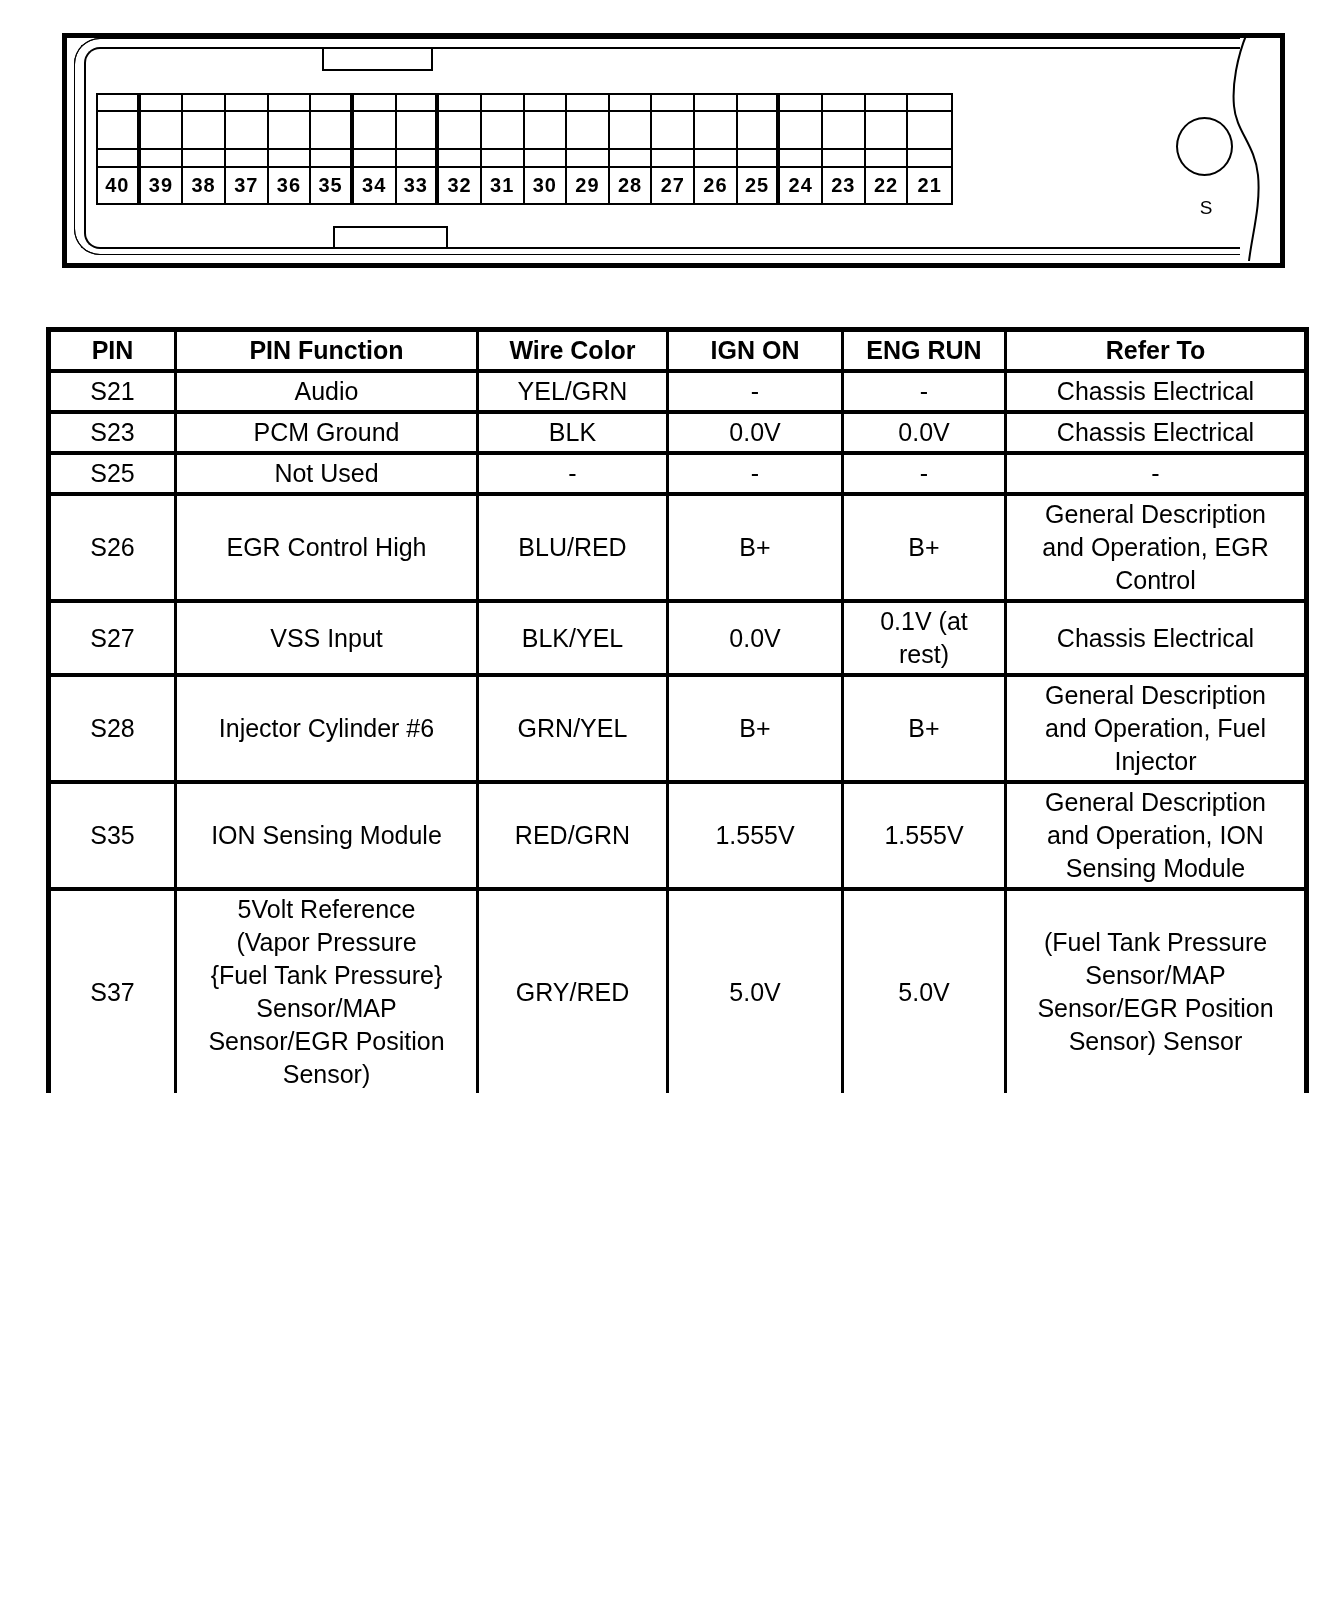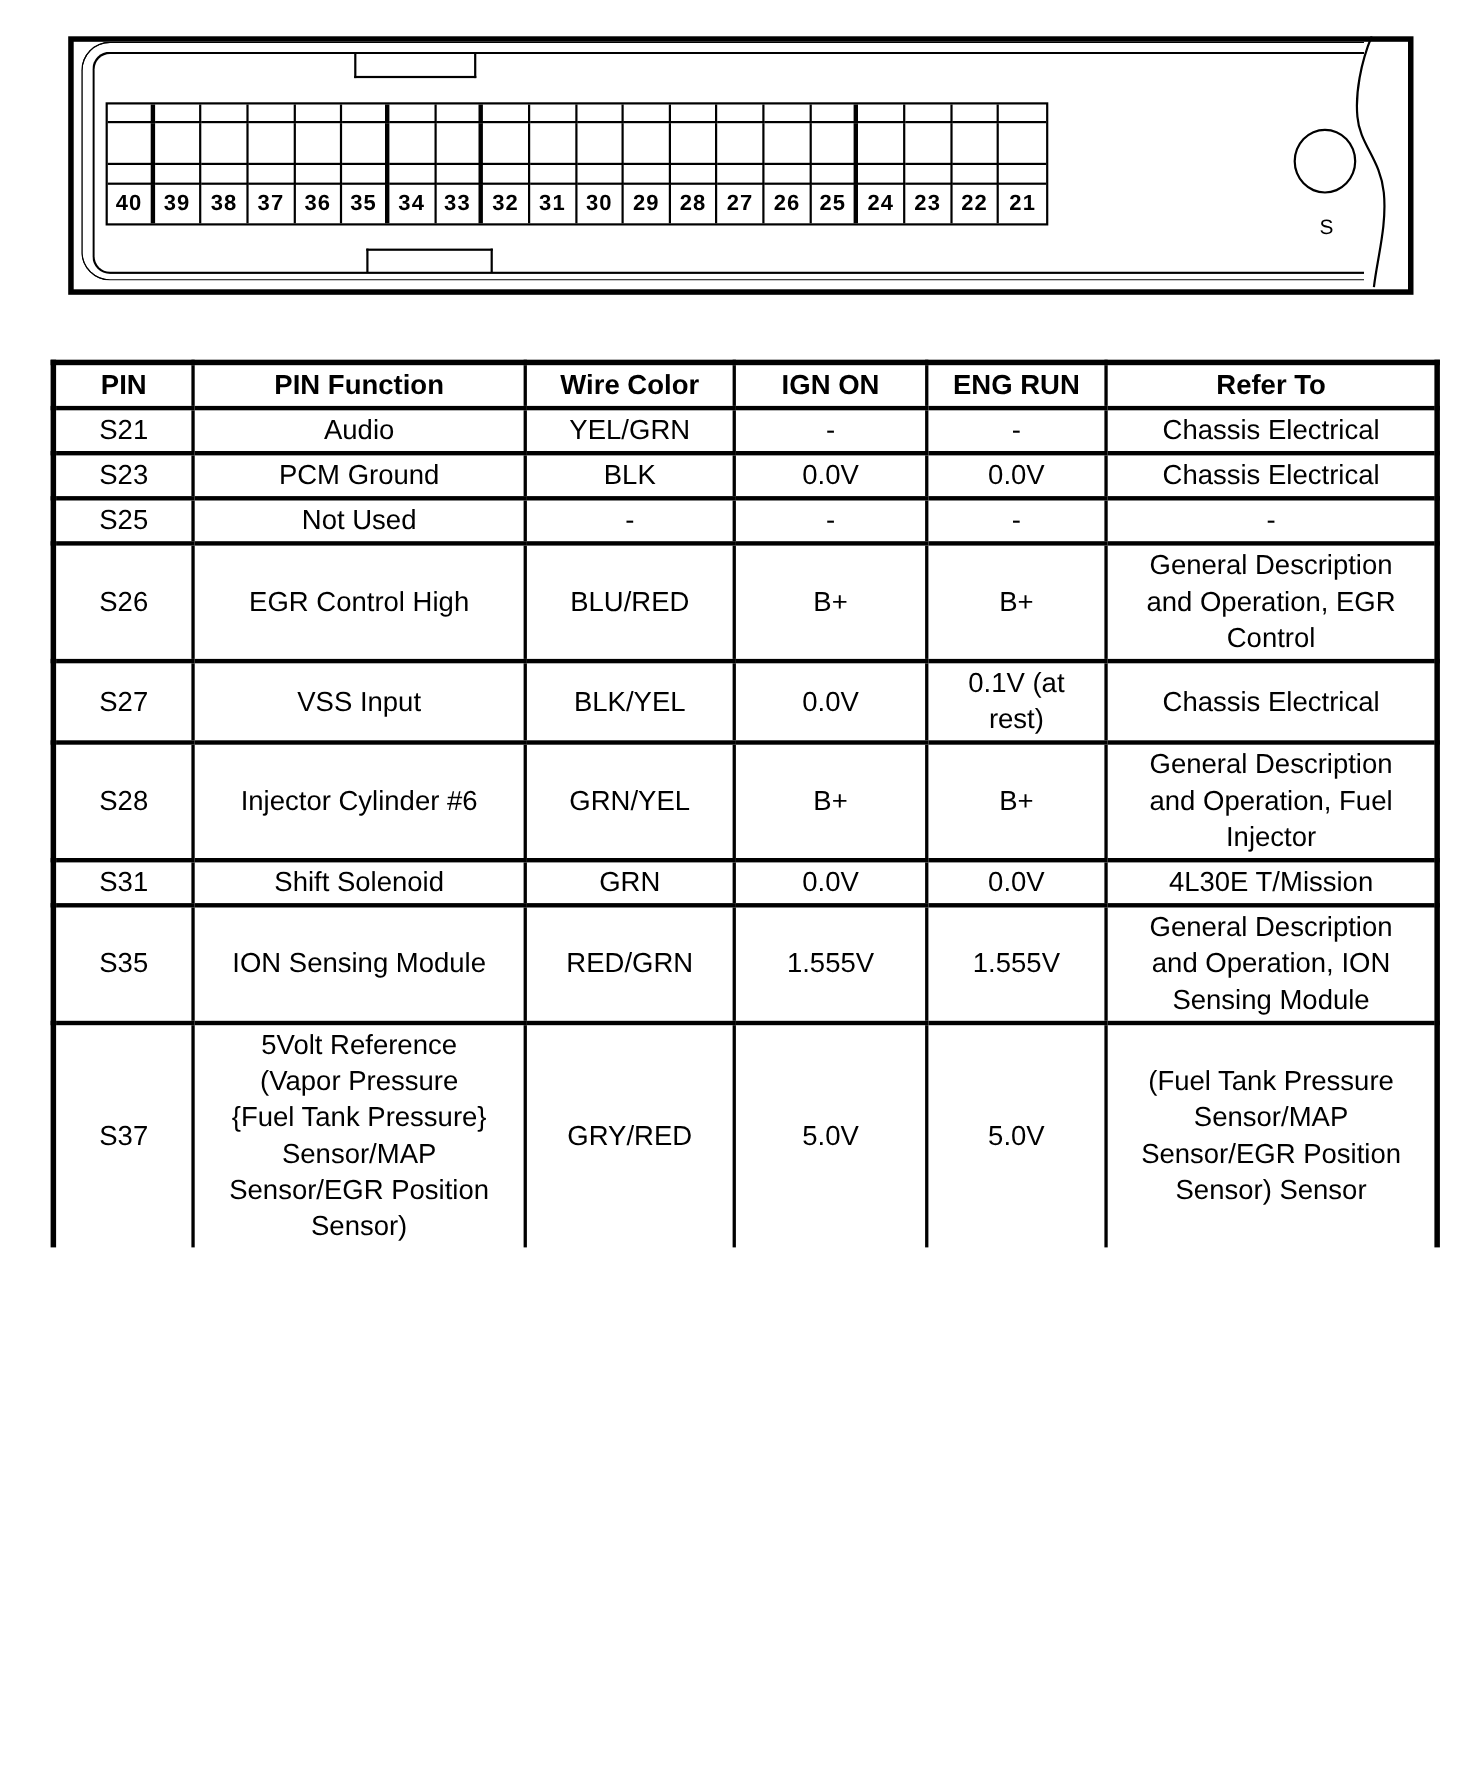--- a/index.html
+++ b/index.html
@@ -235,28 +235,20 @@
           <td>S28</td>
           <td>Injector Cylinder #6</td>
           <td>GRN/YEL</td>
           <td>B+</td>
           <td>B+</td>
           <td>General Description
 and Operation, Fuel
 Injector</td>
         </tr>
         <tr>
-          <td>S31</td>
-          <td>Shift Solenoid</td>
-          <td>GRN</td>
-          <td>0.0V</td>
-          <td>0.0V</td>
-          <td>4L30E T/Mission</td>
-        </tr>
-        <tr>
           <td>S35</td>
           <td>ION Sensing Module</td>
           <td>RED/GRN</td>
           <td>1.555V</td>
           <td>1.555V</td>
           <td>General Description
 and Operation, ION
 Sensing Module</td>
         </tr>
         <tr>

